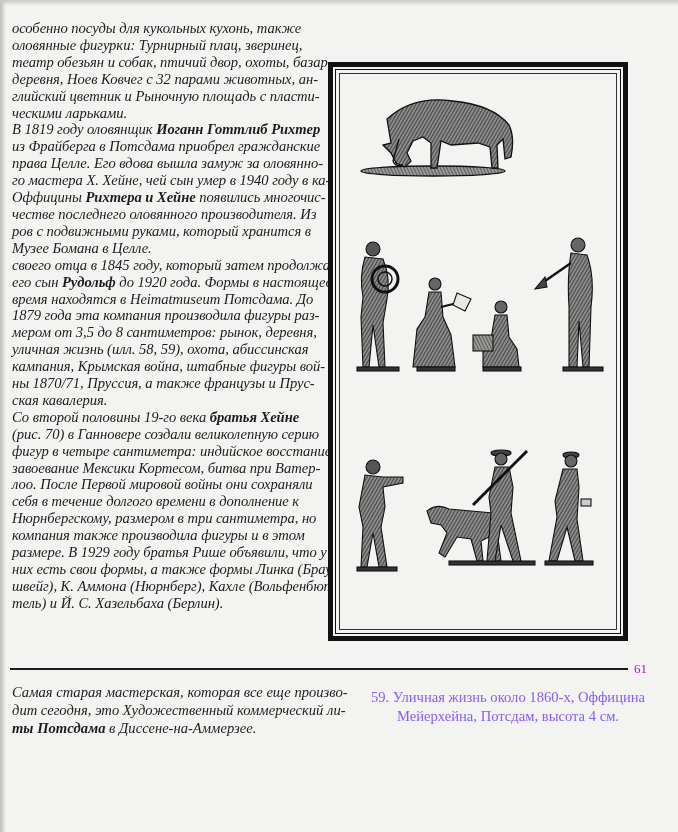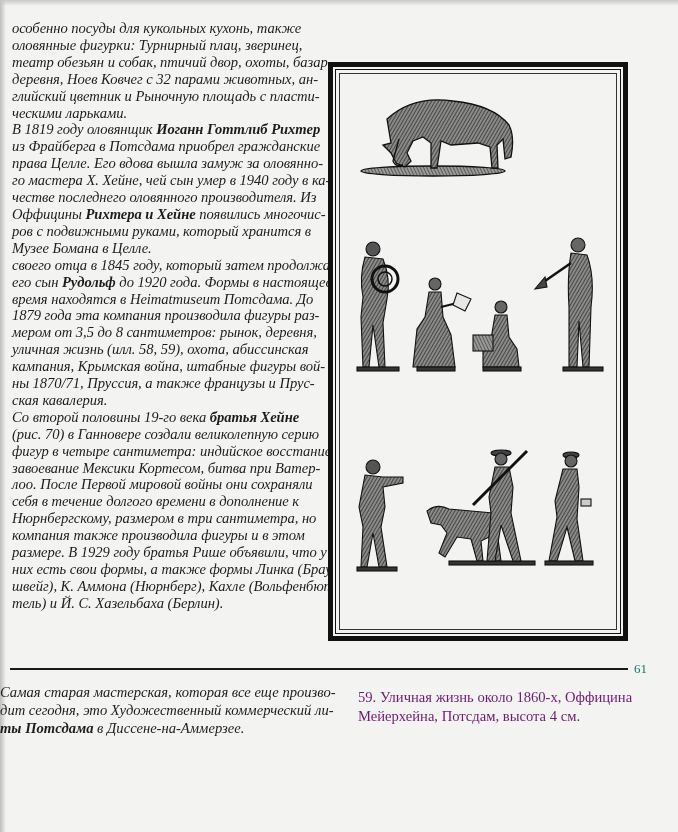--- a/index.html
+++ b/index.html
@@ -21,41 +21,41 @@
     position: absolute; left: 12px; top: 20px; width: 324px;
     font-family: "Liberation Serif", serif;
     font-style: italic;
     font-size: 14.6px;
     line-height: 16.9px;
     letter-spacing: -0.05px;
   }
   .body-col .line { display: block; white-space: nowrap; }
   .body-col b { font-weight: bold; }
   .lower-col {
-    position: absolute; left: 0; top: 683px; width: 330px;
+    position: absolute; left: 12px; top: 683px; width: 330px;
     font-family: "Liberation Serif", serif;
     font-style: italic;
     font-size: 14.6px;
     line-height: 18.2px;
   }
   .lower-col .line { display: block; white-space: nowrap; }
 
   .rule {
     position: absolute; left: 10px; top: 668px; width: 618px; height: 1.6px;
     background: #1a1a1a;
   }
   .page-number {
     position: absolute; left: 634px; top: 661px;
     font-family: "Liberation Serif", serif;
-    font-size: 13px; color: #0f766e;
+    font-size: 13px; color: #a21caf;
   }
   .caption {
     position: absolute; left: 358px; top: 688px; width: 300px;
     font-family: "Liberation Serif", serif;
-    font-size: 14.6px; line-height: 18.5px; color: #701a75;
+    font-size: 14.6px; line-height: 18.5px; color: #8b5cf6; text-align: center;
   }
   .caption .line { display: block; white-space: nowrap; }
 
   
   .frame {
     position: absolute; left: 328px; top: 62px; width: 300px; height: 579px;
     box-sizing: border-box;
     border: 5px solid #111;
     background: #f3f3f1;
   }
@@ -81,22 +81,22 @@
   <span class="line">оловянные фигурки: Турнирный плац, зверинец,</span>
   <span class="line">театр обезьян и собак, птичий двор, охоты, базар,</span>
   <span class="line">деревня, Ноев Ковчег с 32 парами животных, ан-</span>
   <span class="line">глийский цветник и Рыночную площадь с пласти-</span>
   <span class="line">ческими ларьками.</span>
 
   <span class="line"><span>В 1819 году оловянщик </span><b>Иоганн Готтлиб Рихтер</b></span>
   <span class="line">из Фрайберга в Потсдама приобрел гражданские</span>
   <span class="line">права Целле. Его вдова вышла замуж за оловянно-</span>
   <span class="line">го мастера Х. Хейне, чей сын умер в 1940 году в ка-</span>
+  <span class="line"><span>Оффицины </span><b>Рихтера и Хейне</b><span> появились многочис-</span></span>
   <span class="line">честве последнего оловянного производителя. Из</span>
-  <span class="line"><span>Оффицины </span><b>Рихтера и Хейне</b><span> появились многочис-</span></span>
   <span class="line">ров с подвижными руками, который хранится в</span>
   <span class="line">Музее Бомана в Целле.</span>
 
   <span class="line">своего отца в 1845 году, который затем продолжал</span>
   <span class="line"><span>его сын </span><b>Рудольф</b><span> до 1920 года. Формы в настоящее</span></span>
   <span class="line">время находятся в Heimatmuseum Потсдама. До</span>
   <span class="line">1879 года эта компания производила фигуры раз-</span>
   <span class="line">мером от 3,5 до 8 сантиметров: рынок, деревня,</span>
   <span class="line">уличная жизнь (илл. 58, 59), охота, абиссинская</span>
   <span class="line">кампания, Крымская война, штабные фигуры вой-</span>

